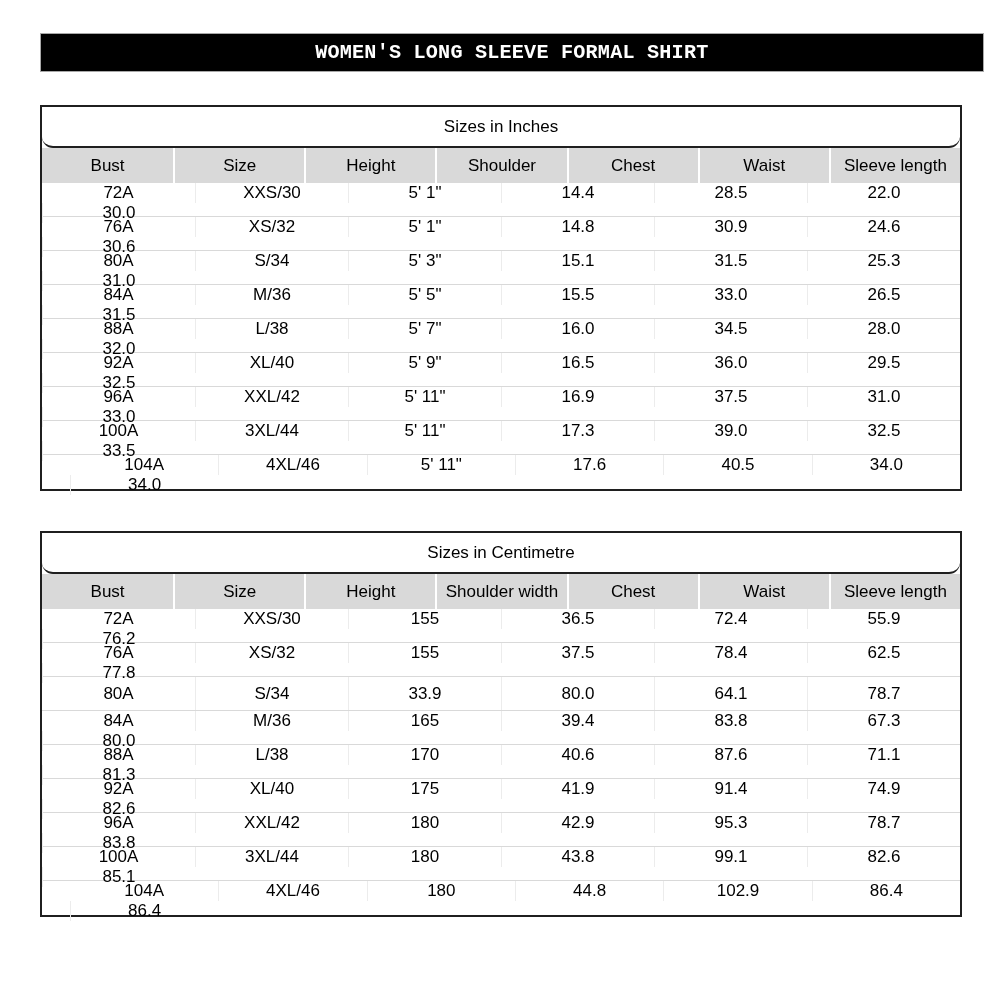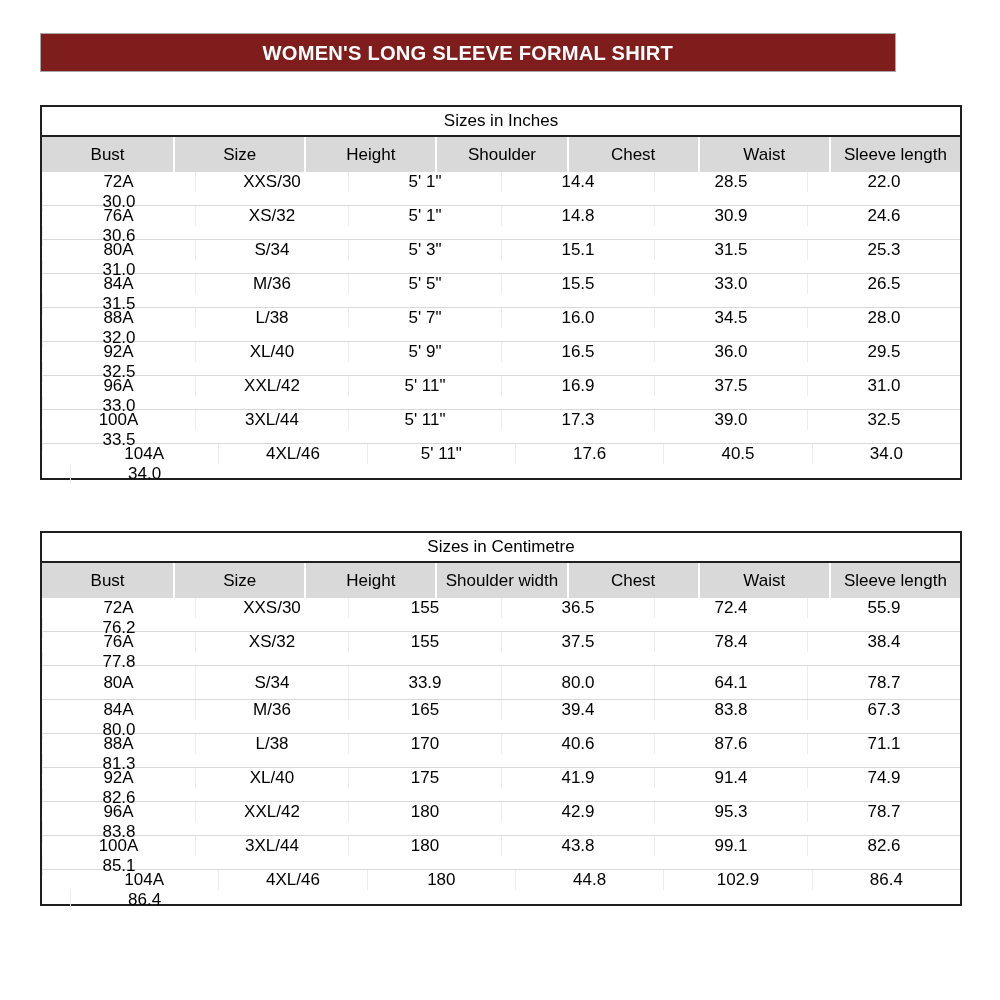--- a/index.html
+++ b/index.html
@@ -5,48 +5,49 @@
   * { box-sizing: border-box; margin: 0; padding: 0; }
   html, body { width: 1000px; height: 1000px; background: #ffffff; }
   body {
     position: relative;
     font-family: "Liberation Sans", sans-serif;
     color: #000;
   }
   .banner {
     position: absolute;
     left: 40px; top: 33px;
-    width: 856px; height: 39px;
-    background: #7f1d1d;
+    width: 944px; height: 39px;
+    background: #000000;
     border: 1px solid #a8a8a8;
-    display: flex; align-items: center; justify-content: center;
+    display: flex; align-items: center; justify-content: center; font-family: Liberation Mono, monospace;
   }
   .banner-text {
     color: #ffffff;
     font-weight: bold;
     font-size: 21px;
     letter-spacing: 0.2px;
     transform: scaleX(0.96);
     white-space: nowrap;
   }
   .size-table {
     position: absolute;
     left: 40px;
     width: 922px;
     border: 2px solid #1f1f1f;
     background: #ffffff;
   }
   #table-inches { top: 105px; }
   #table-cm { top: 531px; }
   .table-title {
-    height: 30px;
+    height: 41px;
     display: flex; align-items: center; justify-content: center;
     font-size: 17px;
     border-bottom: 2px solid #1f1f1f;
     background: #ffffff;
+    border-radius: 11px;
   }
   .header-row {
     display: grid;
     grid-template-columns: repeat(7, 1fr);
     background: #d9d9d9;
     height: 35px;
   }
   .hcell {
     display: flex; align-items: center; justify-content: center;
     font-size: 17px;
@@ -190,21 +191,21 @@
         <div class="tcell">72.4</div>
         <div class="tcell">55.9</div>
         <div class="tcell">76.2</div>
       </div>
       <div class="trow">
         <div class="tcell">76A</div>
         <div class="tcell">XS/32</div>
         <div class="tcell">155</div>
         <div class="tcell">37.5</div>
         <div class="tcell">78.4</div>
-        <div class="tcell">38.4</div>
+        <div class="tcell">62.5</div>
         <div class="tcell">77.8</div>
       </div>
       <div class="trow">
         <div class="tcell">80A</div>
         <div class="tcell">S/34</div>
         <div class="tcell">33.9</div>
         <div class="tcell">80.0</div>
         <div class="tcell">64.1</div>
         <div class="tcell">78.7</div>
       </div>

